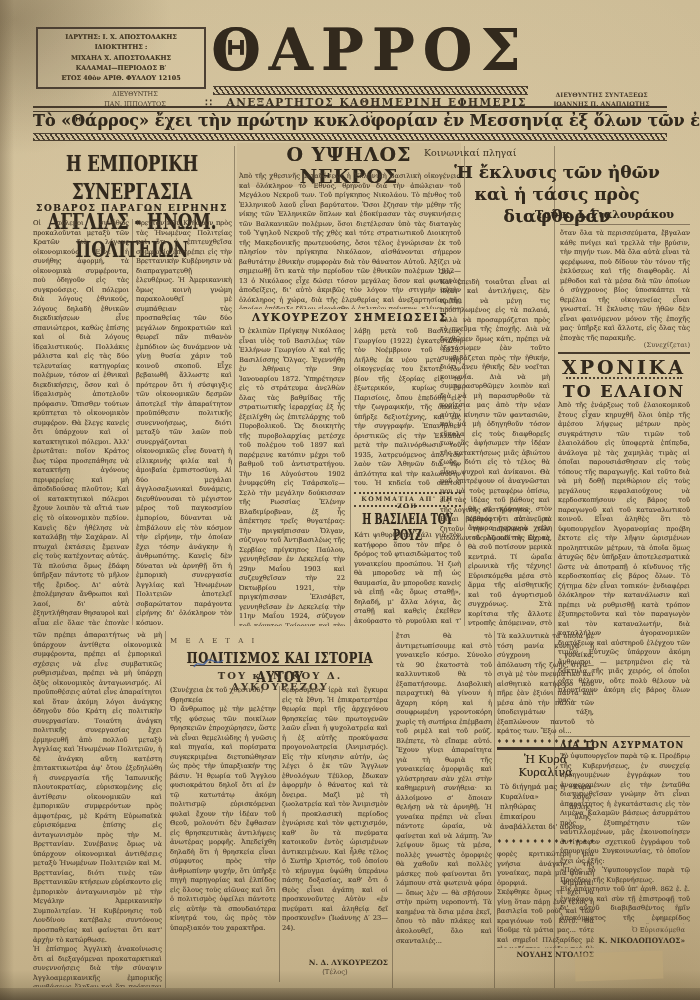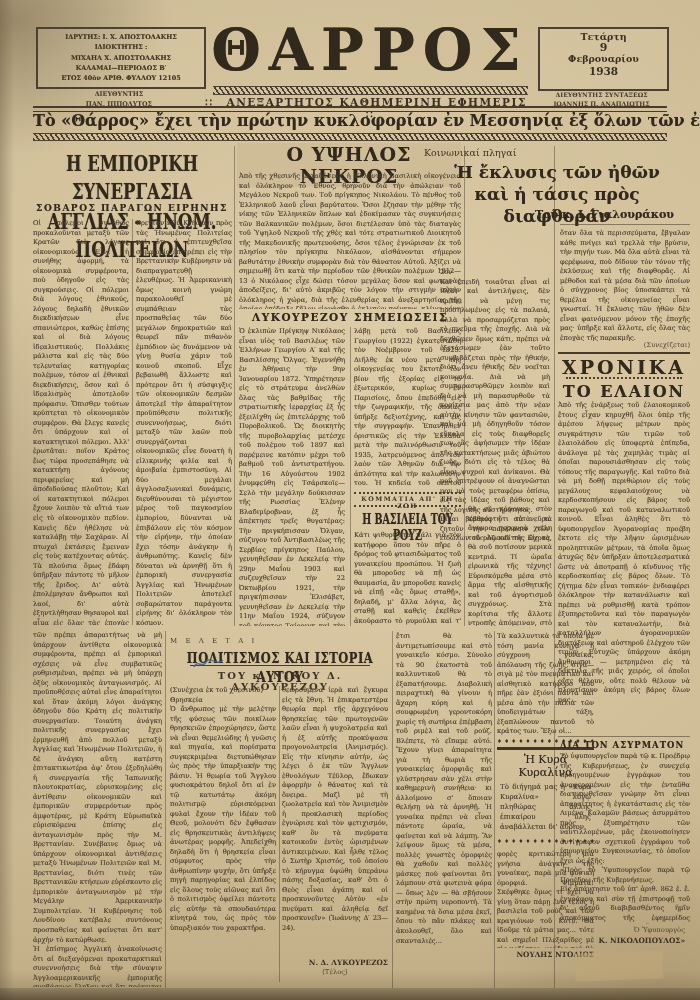--- a/index.html
+++ b/index.html
@@ -31,39 +31,33 @@
 
 <div class="page">
 
   <div class="abs boxed" style="left:36px;top:27px;width:166px;height:58px;">
     <div class="body-txt center" style="font-size:6.4px;line-height:1.6;padding-top:3px;text-align:center;font-weight:bold;color:#443823;">ΙΔΡΥΤΗΣ: Ι. Χ. ΑΠΟΣΤΟΛΑΚΗΣ
 ΙΔΙΟΚΤΗΤΗΣ :
 ΜΙΧΑΗΛ Χ. ΑΠΟΣΤΟΛΑΚΗΣ
 ΚΑΛΑΜΑΙ—ΠΕΡΙΟΔΟΣ Β′
 ΕΤΟΣ 40ὸν ΑΡΙΘ. ΦΥΛΛΟΥ 12105</div>
   </div>
-  <div class="abs center" style="left:36px;top:90px;width:166px;font-size:6.4px;font-weight:bold;color:#45392a;line-height:1.5;">
+  <div class="abs center" style="left:52px;top:90px;width:166px;font-size:6.4px;font-weight:normal;color:#45392a;line-height:1.5;">
     <div>ΔΙΕΥΘΥΝΤΗΣ</div>
     <div>ΠΑΝ. ΙΠΠΟΛΥΤΟΣ</div>
   </div>
 
   <div class="abs center headline-ink" style="left:203px;top:20px;width:334px;font-size:57px;font-weight:bold;letter-spacing:8px;transform:scaleY(1.02);line-height:1.05;">ΘΑΡΡΟΣ</div>
   <div class="abs hatch" style="left:213px;top:86px;width:315px;height:7px;"></div>
   <div class="abs center" style="left:203px;top:96px;width:334px;font-size:10.5px;font-weight:bold;letter-spacing:1.5px;color:#3a3022;">
     <span>∷</span>
     <span style="padding:17px 8px;">ΑΝΕΞΑΡΤΗΤΟΣ  ΚΑΘΗΜΕΡΙΝΗ  ΕΦΗΜΕΡΙΣ</span>
     <span>∷</span>
   </div>
 
-  <div class="abs boxed center" style="left:538px;top:27px;width:127px;height:58px;padding-top:2px;color:#3a3022;">
-    <div style="font-size:9.5px;font-weight:bold;">Τετάρτη</div>
-    <div style="font-size:11px;font-weight:bold;line-height:1.1;">9</div>
-    <div style="font-size:9.5px;font-weight:bold;line-height:1.15;">Φεβρουαρίου</div>
-    <div style="font-size:10.5px;font-weight:bold;line-height:1.2;">1938</div>
-  </div>
   <div class="abs center" style="left:538px;top:90px;width:127px;font-size:6.2px;font-weight:bold;color:#45392a;line-height:1.5;">
     <div>ΔΙΕΥΘΥΝΤΗΣ ΣΥΝΤΑΞΕΩΣ</div>
     <div>ΙΩΑΝΝΗΣ Π. ΑΝΑΠΛΙΩΤΗΣ</div>
   </div>
 
   <div class="abs" style="left:33px;top:106px;width:634px;height:3px;border-top:2px solid #473b2c;border-bottom:1px solid #473b2c;"></div>
   <div class="abs center headline-ink" style="left:33px;top:111px;width:634px;font-size:16px;font-weight:bold;white-space:nowrap;">Τὸ «Θάρρος» ἔχει τὴν πρώτην κυκλοφορίαν ἐν Μεσσηνίᾳ ἐξ ὅλων τῶν ἐφημερίδων</div>
   <div class="abs hatch" style="left:33px;top:133px;width:634px;height:6px;"></div>
 
   <div class="abs center headline-ink" style="left:28px;top:149px;width:208px;font-size:16.5px;font-weight:bold;line-height:1.3;transform:scaleY(1.35);transform-origin:top;">
@@ -121,21 +115,21 @@
   <div class="abs center headline-ink" style="left:558px;top:356px;width:132px;font-size:19px;font-weight:bold;letter-spacing:3px;">ΧΡΟΝΙΚΑ</div>
   <div class="abs dotted" style="left:566px;top:377px;width:116px;"></div>
   <div class="abs center headline-ink" style="left:558px;top:382px;width:132px;font-size:16px;font-weight:bold;letter-spacing:2px;">ΤΟ ΕΛΑΙΟΝ</div>
   <div class="abs body-txt" style="left:558px;top:401px;width:132px;height:333px;">Ἀπὸ τῆς ἐνάρξεως τοῦ ἐλαιοκομικοῦ ἔτους εἶχαν κηρυχθῆ ὅλοι ὑπὲρ τῆς ἀμέσου λήψεως μέτρων πρὸς συγκράτησιν τῶν τιμῶν τοῦ ἐλαιολάδου εἰς ὑποφερτὰ ἐπίπεδα, ἀνάλογα μὲ τὰς χαμηλὰς τιμὰς αἱ ὁποῖαι παρουσιάσθησαν εἰς τοὺς τόπους τῆς παραγωγῆς. Καὶ τοῦτο διὰ νὰ μὴ δοθῇ περιθώριον εἰς τοὺς μεγάλους κεφαλαιούχους νὰ κερδοσκοπήσουν εἰς βάρος τοῦ παραγωγοῦ καὶ τοῦ καταναλωτικοῦ κοινοῦ. Εἶναι ἀληθὲς ὅτι τὸ ὑφυπουργεῖον Ἀγορανομίας προέβη ἔκτοτε εἰς τὴν λῆψιν ὡρισμένων προληπτικῶν μέτρων, τὰ ὁποῖα ὅμως ἀτυχῶς δὲν ὑπῆρξαν ἀποτελεσματικὰ ὥστε νὰ ἀποτραπῇ ὁ κίνδυνος τῆς κερδοσκοπίας εἰς βάρος ὅλων. Τὸ ζήτημα δὲν εἶναι τοπικόν· ἐνδιαφέρει ὁλόκληρον τὴν κατανάλωσιν καὶ πρέπει νὰ ρυθμισθῇ κατὰ τρόπον ἐξυπηρετοῦντα καὶ τὸν παραγωγὸν καὶ τὸν καταναλωτήν, διὰ καταλλήλων ἀγορανομικῶν διατάξεων καὶ αὐστηροῦ ἐλέγχου τῶν τιμῶν. Εὐτυχῶς ὑπάρχουν ἀκόμη ἄνθρωποι — μετρημένοι εἰς τὰ δάκτυλα τῆς μιᾶς χειρός, οἱ ὁποῖοι οὔτε θέλουν, οὔτε πολὺ θέλουν νὰ πλουτίσουν ἀκόμη εἰς βάρος ὅλων μας...</div>
 
   <div class="abs hrule" style="left:558px;top:736px;width:132px;"></div>
   <div class="abs headline-ink" style="left:560px;top:740px;width:130px;font-size:8.5px;font-weight:bold;letter-spacing:1px;">ΔΙΑ ΤΟΝ ΑΣΥΡΜΑΤΟΝ</div>
   <div class="abs body-txt" style="left:560px;top:752px;width:130px;height:172px;">Τὸ ὑφυπουργεῖον παρὰ τῷ κ. Προέδρῳ τῆς Κυβερνήσεως, ἐν συνεχείᾳ προηγουμένων ἐγγράφων του ἀναφερομένων εἰς τὴν ἐνταῦθα διατυπωθεῖσαν γνώμην ὅτι εἶναι ἀπαραίτητος ἡ ἐγκατάστασις εἰς τὸν Λιμένα Καλαμῶν βάσεως ἀσυρμάτου πρὸς ἐξυπηρέτησιν τῶν ναυτιλλομένων, μᾶς ἐκοινοποίησεν ἀντίγραφον σχετικοῦ ἐγγράφου τοῦ ὑπουργείου Συγκοινωνίας, τὸ ὁποῖον ἔχει ὡς ἑξῆς:
 «Πρὸς τὸ Ὑφυπουργεῖον παρὰ τῷ Προέδρῳ τῆς Κυβερνήσεως.
 Εἰς ἀπάντησιν τοῦ ὑπ' ἀριθ. 862 ἐ. ἔ. ἐγγράφου καὶ σὺν τῇ ἐπιστροφῇ τοῦ δι' αὐτοῦ διαβιβασθέντος ἡμῖν ἀποκόμματος τῆς ἐφημερίδος «Θάρρος» Καλαμῶν, ἔχομεν τὴν τιμὴν νὰ γνωρίσωμεν ὅτι θὰ ἐξετασθῇ ὑφ' ἡμῶν ἡ δυνατότης ἱδρύσεως τοιούτου σταθμοῦ, κατὰ τὴν σύνταξιν τοῦ οἰκείου προγράμματος καὶ τὰς ἀνάγκας τοῦ Λιμένος Καλαμῶν.</div>
-  <div class="abs right" style="left:560px;top:926px;width:125px;font-size:6.8px;color:#4c3f2f;">Ὁ Ὑφυπουργὸς</div>
+  <div class="abs right" style="left:560px;top:926px;width:125px;font-size:6.8px;color:#4c3f2f;">Ὁ Εὑρισκόμεθα</div>
   <div class="abs right sig" style="left:560px;top:936px;width:125px;">Κ. ΝΙΚΟΛΟΠΟΥΛΟΣ»</div>
 
   <div class="abs" style="left:170px;top:637px;width:130px;font-size:7px;letter-spacing:3px;color:#4c3f2f;">Μ Ε Λ Ε Τ Α Ι</div>
   <div class="abs center headline-ink" style="left:168px;top:648px;width:224px;font-size:11.5px;font-weight:bold;letter-spacing:.5px;transform:scaleY(1.35);transform-origin:top;border-bottom:none;">ΠΟΛΙΤΙΣΜΟΣ ΚΑΙ ΙΣΤΟΡΙΑ ΑΥΤΟΥ</div>
   <div class="abs" style="left:190px;top:665px;width:180px;border-top:1px solid #473b2c;"></div>
   <div class="abs center" style="left:168px;top:670px;width:224px;font-size:10px;font-weight:bold;letter-spacing:2px;color:#3e3425;">ΤΟΥ κ. ΝΙΚΟΥ Δ. ΛΥΚΟΥΡΕΖΟΥ</div>
   <div class="abs body-txt" style="left:170px;top:686px;width:106px;height:298px;">(Συνέχεια ἐκ τοῦ χθεσινοῦ)
 Θρησκεία
 Ὁ ἄνθρωπος μὲ τὴν μελέτην τῆς φύσεως τῶν ποικίλων θρησκειῶν ἐπροχώρησεν, ὥστε νὰ εἶναι θεμελιώδης ἡ γνῶσις καὶ πηγαία, καὶ πορίσματα συγκεκριμένα διετυπώθησαν ὡς πρὸς τὴν ὑπαρξιακήν της βάσιν. Ἡ θεωρία τοῦ Ἄγγλου φυσιοκράτου δηλοῖ ὅτι αἱ ἐν τῷ κατωτάτῳ ἀκόμη πολιτισμῷ εὑρισκόμεναι φυλαὶ ἔχουν τὴν ἰδέαν τοῦ Θεοῦ, μολονότι δὲν ἔφθασαν εἰς θρησκευτικὰς ἀντιλήψεις ἀνωτέρας μορφῆς. Ἀπεδείχθη δηλαδὴ ὅτι ἡ θρησκεία εἶναι σύμφυτος πρὸς τὴν ἀνθρωπίνην ψυχήν, ὅτι ὑπῆρξε πηγὴ παρηγορίας καὶ ἐλπίδος εἰς ὅλους τοὺς αἰῶνας καὶ ὅτι ὁ πολιτισμὸς ὀφείλει πάντοτε εἰς αὐτὴν τὰ σπουδαιότερα κίνητρά του, ὡς πρὸς τὸν ὑπαρξιακόν του χαρακτῆρα.</div>
   <div class="abs body-txt" style="left:282px;top:686px;width:106px;height:272px;">θεωρούμενα ἱερὰ καὶ ἔγκυρα εἰς τὰ ἔθνη. Ἡ ἐπικρατεστέρα θεωρία περὶ τῆς ἀρχεγόνου θρησκείας τῶν πρωτογενῶν λαῶν εἶναι ἡ ψυχολατρεία καὶ ἡ ἐξ αὐτῆς προκύψασα προγονολατρεία (Ἀνιμισμός). Εἰς τὴν κίνησιν αὐτήν, ὡς λέγει ὁ ἐκ τῶν Ἄγγλων ἐθνολόγων Τέϋλορ, ἔδωκαν ἀφορμὴν ὁ θάνατος καὶ τὰ ὄνειρα. Μαζὶ μὲ τὴ ζωολατρεία καὶ τὸν Ἀνιμισμὸν ἡ προκλασικὴ περίοδος ἐγνώρισε καὶ τὸν φετιχισμόν, καθ' ὃν τὰ πνεύματα κατοικοῦν ἐντὸς ὡρισμένων ἀντικειμένων. Καὶ ἦλθε τέλος ὁ Σωτὴρ Χριστός, τοῦ ὁποίου τὸ κήρυγμα ὑψώθη ὑπεράνω πάσης δοξασίας, καθ' ὅτι ὁ Θεὸς εἶναι ἀγάπη καὶ οἱ προσκυνοῦντες Αὐτὸν «ἐν πνεύματι καὶ ἀληθείᾳ δεῖ προσκυνεῖν» (Ἰωάννης Δ′ 23—24).</div>

